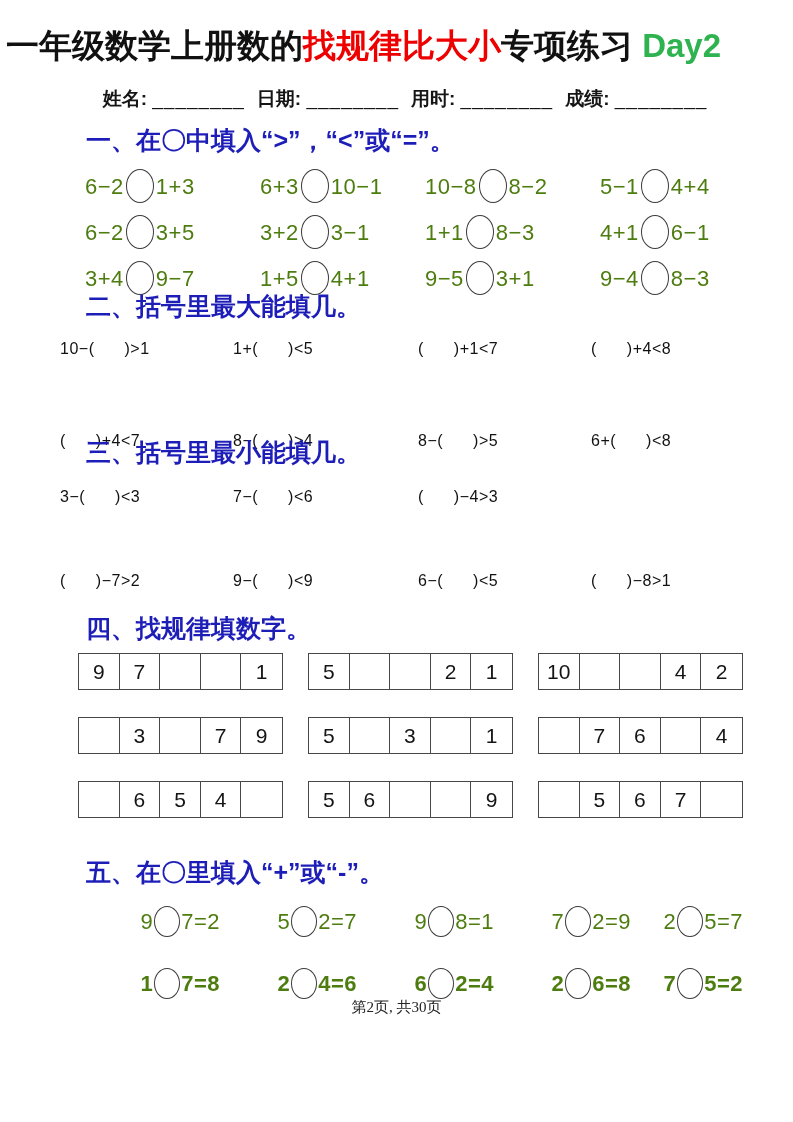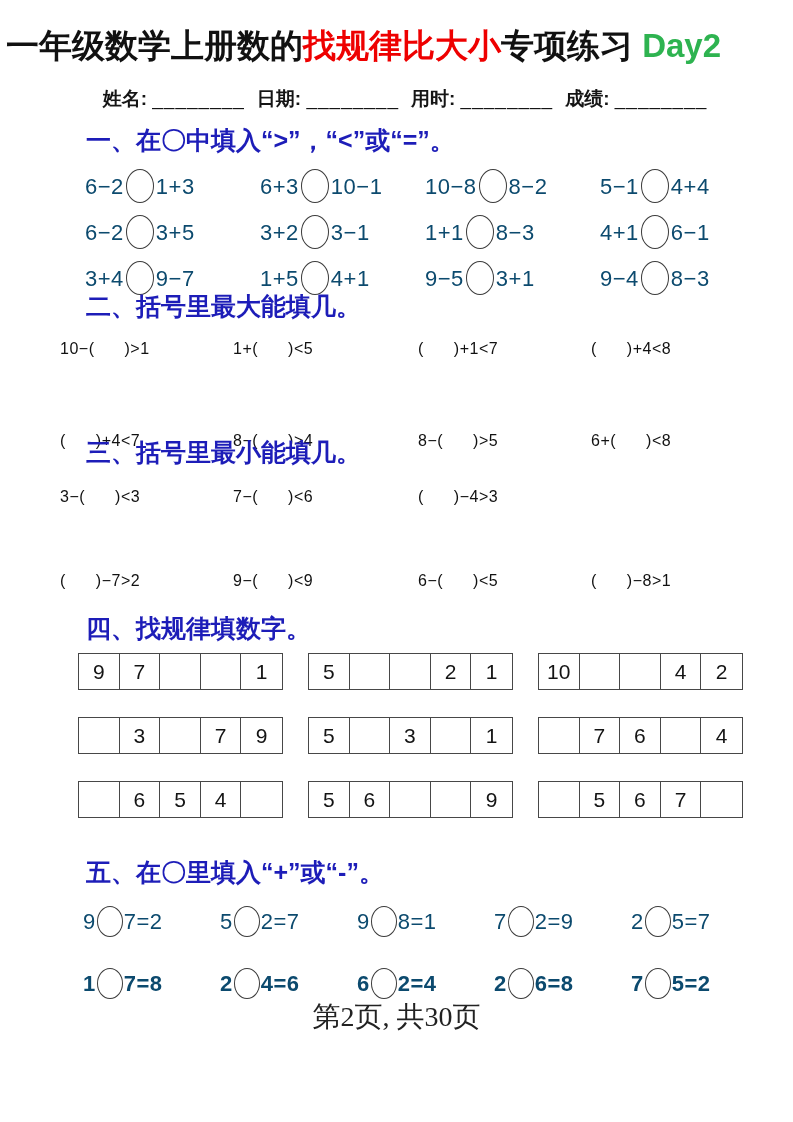--- a/index.html
+++ b/index.html
@@ -25,21 +25,21 @@
   #info-line .blank { font-weight:400; letter-spacing:1px; }
 
   
   .section { left:60px; width:683px; }
   .sec-head { font-size:25px; font-weight:bold; color:#1d1db8;
     margin-left:26px; white-space:nowrap; }
 
   
   .prow { display:grid; grid-template-columns:175px 165px 175px 1fr;
     padding-left:25px; align-items:center; height:46px; }
-  .problem { white-space:nowrap; font-size:22px; color:#0c4a6e; }
+  .problem { white-space:nowrap; font-size:22px; color:#4d7c0f; }
   .expr { letter-spacing:0.5px; }
   .circle { display:inline-block; width:28px; height:34px;
     border:1.6px solid #3c3c3c; border-radius:50%;
     vertical-align:middle; margin:0 2px 4px 2px; background:#fff; }
 
   
   .brow { display:grid; grid-template-columns:173px 185px 173px 1fr;
     align-items:center; height:32px; font-size:16px; }
   .bproblem { white-space:nowrap; }
   .gap { display:inline-block; width:30px; }
@@ -48,21 +48,21 @@
   .trow { display:flex; padding-left:18px; gap:25px; margin-top:27px; }
   .trow.first { margin-top:8px; }
   .ntable { display:flex; border:1.6px solid #474747; }
   .cell { width:40.6px; height:35px; border-right:1.4px solid #474747;
     display:flex; align-items:center; justify-content:center;
     font-size:21px; color:#141414; background:#fff; }
   .cell:last-child { border-right:none; }
 
   
   .srow { display:grid; grid-template-columns:137px 137px 137px 137px 1fr;
-    padding-left:23px; align-items:center; height:40px; }
+    padding-left:23px; align-items:center; height:40px;text-align:right; }
   .circle-sm { display:inline-block; width:26px; height:31px;
     border:1.5px solid #3c3c3c; border-radius:50%;
     vertical-align:middle; margin:0 1px 4px 1px; background:#fff; }
 
   
   #sec1 { top:124px; }
   #sec1 .rows { margin-top:8px; }
   #sec2 { top:290px; }
   #sec2 .brow.r1 { margin-top:10px; }
   #sec2 .brow.r2 { margin-top:60px; }
@@ -70,21 +70,21 @@
   #sec3 .brow.r1 { margin-top:12px; }
   #sec3 .brow.r2 { margin-top:52px; }
   #sec4 { top:612px; }
   #sec5 { top:856px; }
   #sec5 .srow.r1 { margin-top:14px; }
   #sec5 .srow.r2 { margin-top:22px;font-weight:bold; }
 
   
   #page-footer { top:998px; left:0; width:793px; text-align:center;
     font-family:"Liberation Serif","DejaVu Serif",serif;
-    font-size:28px; color:#222222; }
+    font-size:15px; color:#222222; }
 </style>
 </head>
 <body>
 
 <div class="abs" id="title-bar">
   <span>一年级数学上册数的</span><span class="t-red">找规律比大小</span><span>专项练习</span><span class="t-green"> Day2</span>
 </div>
 
 <div class="abs" id="info-line"><span class="fld"><span class="lab">姓名: </span><span class="blank">________</span></span><span class="fld"><span class="lab">日期: </span><span class="blank">________</span></span><span class="fld"><span class="lab">用时: </span><span class="blank">________</span></span><span class="fld"><span class="lab">成绩: </span><span class="blank">________</span></span></div>
 

